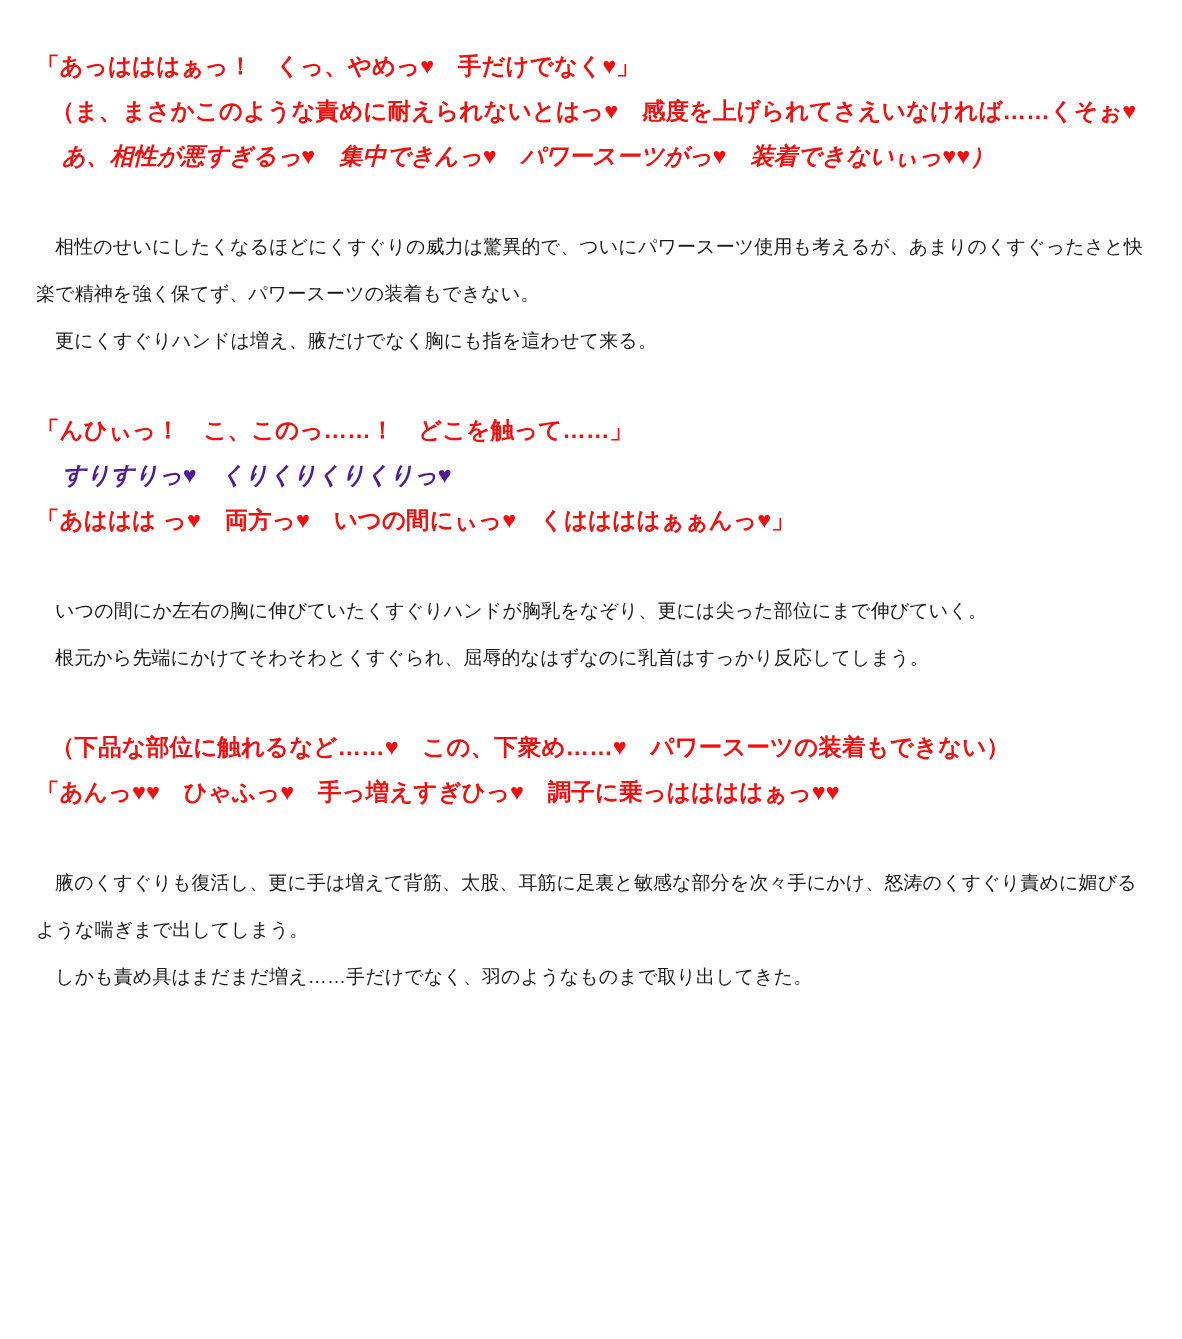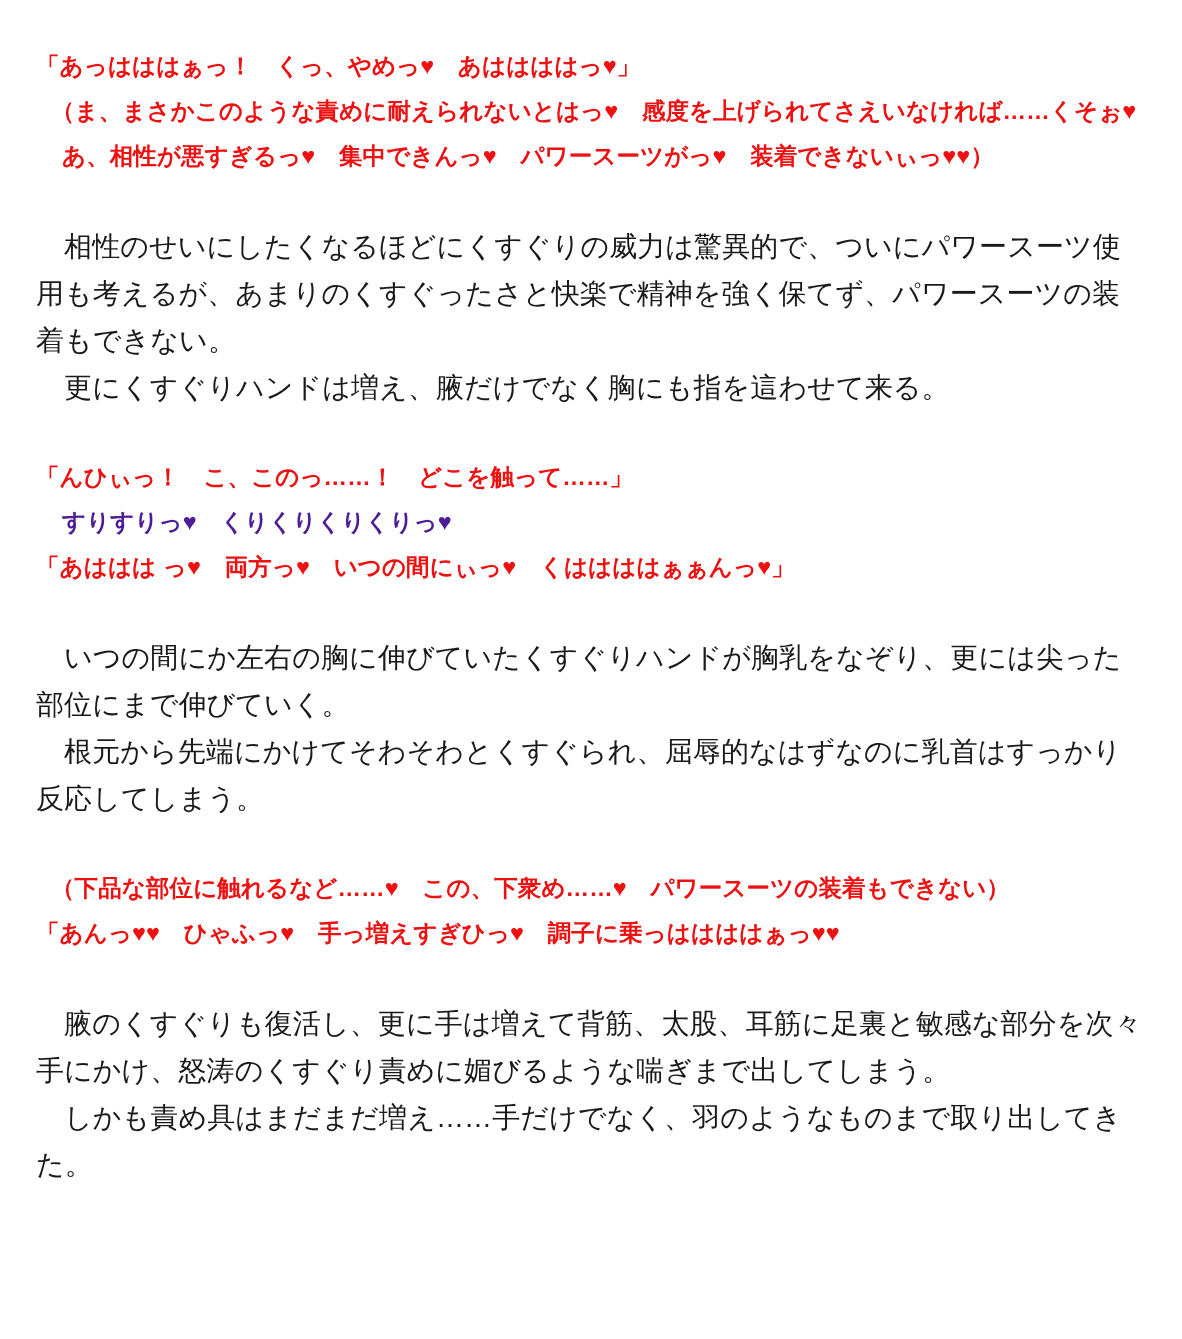--- a/index.html
+++ b/index.html
@@ -29,42 +29,42 @@
     white-space: pre-wrap;
     letter-spacing: 0.1px;
   }
   .dialogue {
     color: #ee1111;
     font-weight: bold;
   }
   .narration {
     color: #1a1a1a;
     font-weight: normal;
-    font-size: 28px;
+    font-size: 19px;
     line-height: 47px;
   }
   .indent-0 { padding-left: 0; }
   .indent-1 { padding-left: 15px; }
-  .indent-2 { padding-left: 26px; }
+  .indent-2 { padding-left: 26px; font-style: italic; }
   .gap-lg { height: 44px; }
   .sfx {
     color: #4c1d95;
     font-weight: bold;
   }
   .narration-para {
     margin: 0;
   }
 </style>
 </head>
 <body>
 
 <div class="page">
 
   <div class="block">
-    <div class="line dialogue indent-0">「あっはははぁっ！　くっ、やめっ♥　あははははっ♥」</div>
+    <div class="line dialogue indent-0">「あっはははぁっ！　くっ、やめっ♥　手だけでなく♥」</div>
     <div class="line dialogue indent-1">（ま、まさかこのような責めに耐えられないとはっ♥　感度を上げられてさえいなければ……くそぉ♥</div>
     <div class="line dialogue indent-2">あ、相性が悪すぎるっ♥　集中できんっ♥　パワースーツがっ♥　装着できないぃっ♥♥）</div>
   </div>
 
   <div class="gap-lg"></div>
 
   <div class="block">
     <p class="line narration narration-para">　相性のせいにしたくなるほどにくすぐりの威力は驚異的で、ついにパワースーツ使用も考えるが、あまりのくすぐったさと快楽で精神を強く保てず、パワースーツの装着もできない。</p>
     <p class="line narration narration-para">　更にくすぐりハンドは増え、腋だけでなく胸にも指を這わせて来る。</p>
   </div>

